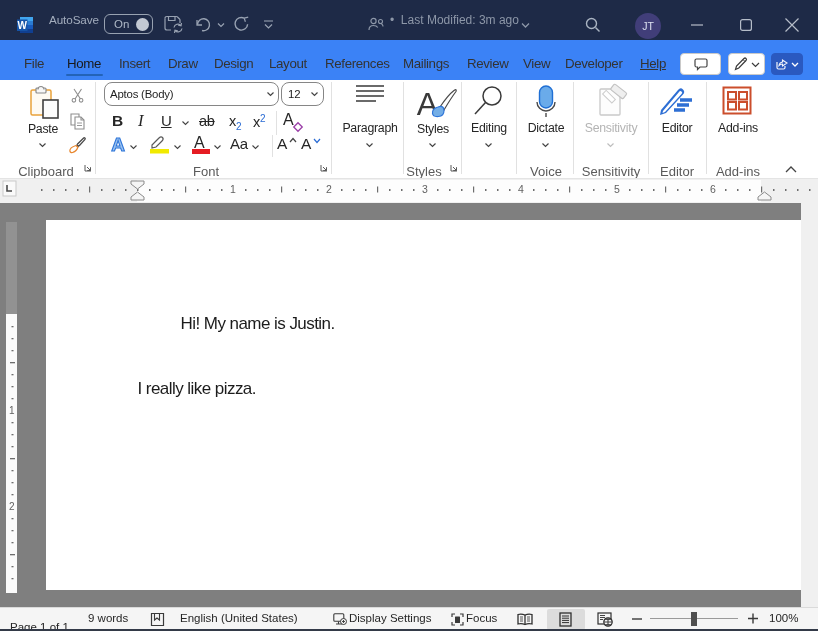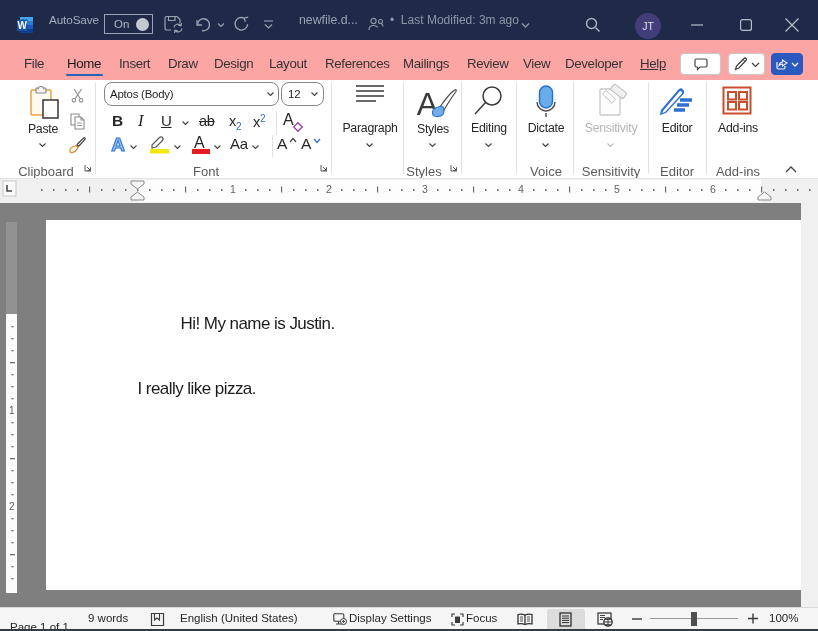--- a/index.html
+++ b/index.html
@@ -2,27 +2,27 @@
 <html><head><meta charset="utf-8">
 <style>
 *{margin:0;padding:0;box-sizing:border-box;}
 html,body{width:818px;height:631px;overflow:hidden;}
 body{font-family:"Liberation Sans",sans-serif;position:relative;background:#fff;}
 .abs{position:absolute;}
 
 #titlebar{left:0;top:0;width:818px;height:40px;background:#1e2a47;}
 .tbtxt{color:#a3adbd;font-size:12px;line-height:40px;position:absolute;top:0;white-space:nowrap;}
 
-#toggle{left:104px;top:14px;width:49px;height:20px;border:1px solid #98a2b1;border-radius:0;}
+#toggle{left:104px;top:14px;width:49px;height:20px;border:1px solid #98a2b1;border-radius:6px;}
 #toggle .on{position:absolute;left:9px;top:3px;font-size:11.5px;color:#aeb8c6;}
 #toggle .knob{position:absolute;right:3px;top:3px;width:13px;height:13px;border-radius:50%;background:#c3c9d3;}
 
 .winglyph{stroke:#b6bdc9;fill:none;stroke-width:1.2;}
 
-#tabrow{left:0;top:40px;width:818px;height:40px;background:#fca5a5;}
+#tabrow{left:0;top:40px;width:818px;height:40px;background:#3b82f6;}
 .tab{position:absolute;top:0;height:40px;line-height:48px;font-size:13.3px;color:#333;letter-spacing:-0.35px;}
 #homeul{position:absolute;left:66px;top:33.5px;width:37px;height:2.5px;background:#2363b8;border-radius:1px;}
 .tbbtn{position:absolute;top:13px;height:22px;border:1px solid #c9c9c9;border-radius:4px;background:#fff;}
 
 #ribbon{left:0;top:80px;width:818px;height:98px;background:#fff;}
 .rsep{position:absolute;top:2px;width:1px;height:92px;background:#e1e1e1;}
 .rlbl{position:absolute;top:84px;font-size:13px;color:#5a5a5a;width:80px;text-align:center;}
 .big{position:absolute;font-size:12.3px;color:#262626;text-align:center;letter-spacing:-0.25px;}
 .chev{position:absolute;width:7px;height:7px;}
 .combo{position:absolute;border:1px solid #868686;border-radius:8px;background:#fff;font-size:11.4px;color:#1f1f1f;letter-spacing:-0.2px;}
@@ -80,21 +80,20 @@
 
   <svg style="left:232px;top:16px" width="19" height="18" fill="none" stroke="#98a2b2" stroke-width="1.4">
     <path d="M12.2 2.2 A6.3 6.3 0 1 0 15.6 8.2"></path>
     <path d="M12.2 2.2 L16.2 1.2 M12.2 2.2 L13.4 5.8" stroke-width="1.2"></path>
   </svg>
 
   <svg style="left:263px;top:20px" width="11" height="9" fill="none" stroke="#98a2b2" stroke-width="1.2">
     <path d="M1 1 L10 1" opacity="0.9"></path>
       <path d="M2 4.5 L5.5 8 L9 4.5"></path>
   </svg>
-  <span class="tbtxt" style="left:299px;color:#9aa3b3;font-size:12.3px;">newfile.d...</span>
 
   <svg style="left:368px;top:17px" width="16" height="15" fill="none" stroke="#8d97a8" stroke-width="1.2">
     <circle cx="5.5" cy="4" r="2.6"></circle>
     <path d="M1 13 Q1 8.5 5.5 8.5 Q8.5 8.5 9.8 10.5"></path>
     <circle cx="12.5" cy="4.5" r="2" stroke-width="1.1"></circle>
     <path d="M12.5 6.5 Q15 7 15 9.5" stroke-width="1.1"></path>
   </svg>
   <span class="tbtxt" style="left:390px;color:#8d97a8;">•&nbsp; Last Modified: 3m ago</span>
   <svg style="left:521px;top:22px" width="9" height="7" fill="none" stroke="#8d97a8" stroke-width="1.3">
       <path d="M1 1.5 L4.5 5 L8 1.5"></path>

